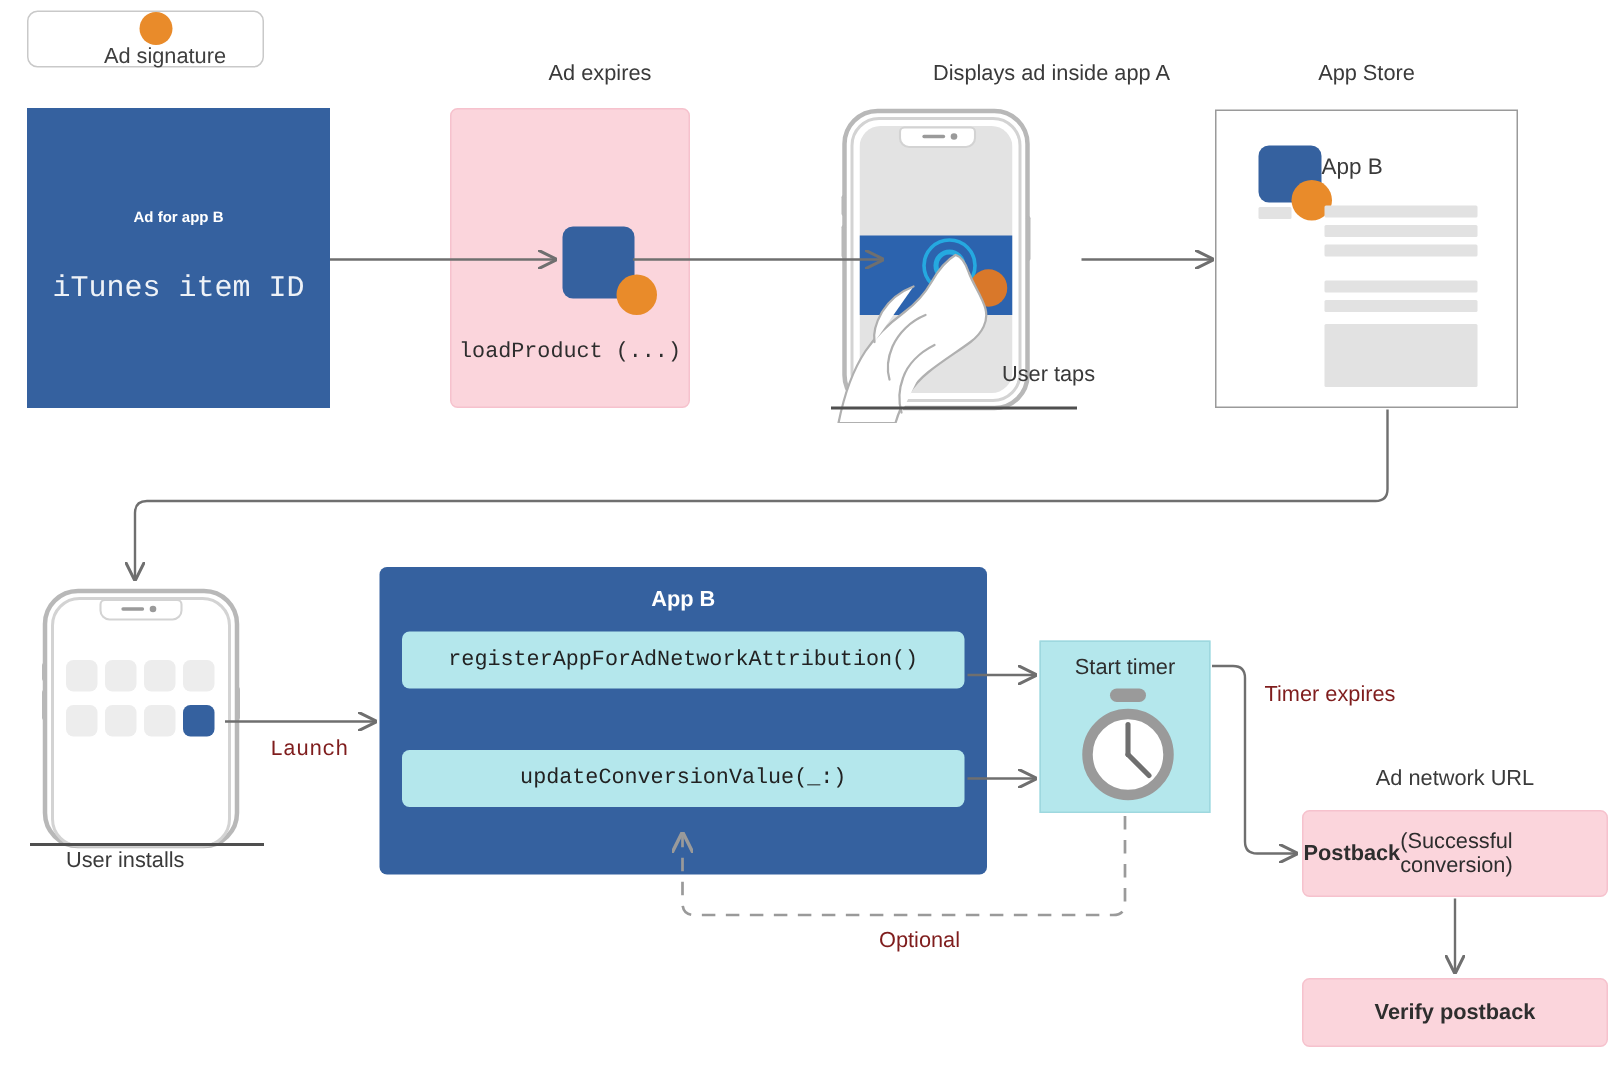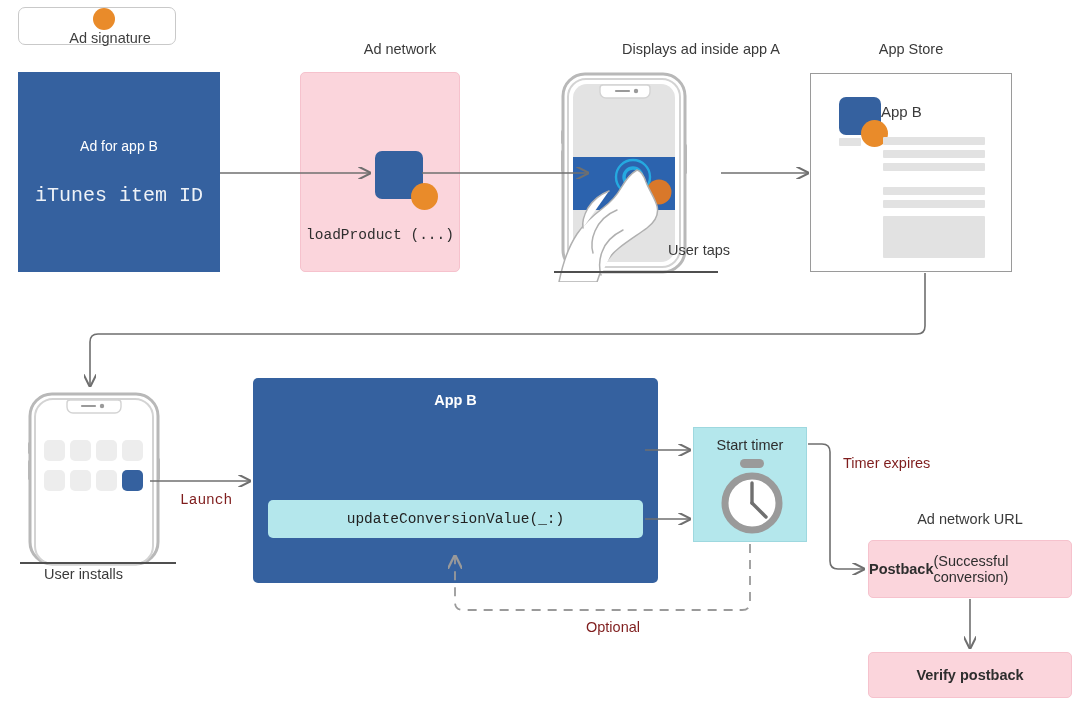--- a/index.html
+++ b/index.html
@@ -59,22 +59,22 @@
     width: 202px; height: 200px;
     background: #35619F;
     display: flex;
     flex-direction: column;
     align-items: center;
     justify-content: center;
     box-sizing: border-box;
   }
   #ad-box .t1 {
     color: #fff;
-    font-size: 14px;
-    font-weight: normal;
+    font-size: 10px;
+    font-weight: bold;
     margin-bottom: 30px;
   }
   #ad-box .t2 {
     color: #eef2f7;
     font-size: 20px;
     font-family: "Liberation Mono", monospace;
   }
 
   
   #adnet-box {
@@ -221,21 +221,21 @@
 </head>
 <body>
 
 <div id="stage">
 
   <div class="abs" id="legend">
     <span class="dot"></span>
     <span class="lbl">Ad signature</span>
   </div>
 
-  <div class="abs caption" style="left:300px; top:41px; width:200px;">Ad network</div>
+  <div class="abs caption" style="left:300px; top:41px; width:200px;">Ad expires</div>
   <div class="abs caption" style="left:546px; top:41px; width:310px;">Displays ad inside app A</div>
   <div class="abs caption" style="left:810px; top:41px; width:202px;">App Store</div>
 
   <div class="abs" id="ad-box">
     <div class="t1">Ad for app B</div>
     <div class="t2">iTunes item ID</div>
   </div>
 
   <div class="abs" id="adnet-box">
     <div class="app-tile" style="left:74px; top:78px; width:48px; height:48px;"></div>
@@ -322,20 +322,21 @@
       <rect x="104" y="80" width="21" height="21" rx="5" fill="#35619F"></rect>
 
       <line x1="2" y1="173" x2="158" y2="173" stroke="#4f4f4f" stroke-width="2"></line>
     </svg>
   </div>
   <div class="abs under-label" style="left:44px; top:566px;">User installs</div>
   <div class="abs edge-label" style="left:180px; top:492px;font-family:Liberation Mono, monospace;">Launch</div>
 
   <div class="abs" id="appb-box">
     <div class="title">App B</div>
+    <div class="api-pill" id="pill-register">registerAppForAdNetworkAttribution()</div>
     <div class="api-pill" id="pill-update">updateConversionValue(_:)</div>
   </div>
 
   <div class="abs" id="timer-box">
     <div class="tlabel">Start timer</div>
     <svg style="position:absolute; left:23px; top:30px;" width="70" height="78" viewBox="0 0 70 78">
       <rect x="23" y="1" width="24" height="9" rx="4.5" fill="#9a9a9a"></rect>
       <circle cx="35" cy="45" r="27" fill="#ffffff" stroke="#9a9a9a" stroke-width="7"></circle>
       <line x1="35" y1="45" x2="35" y2="25" stroke="#6f6f6f" stroke-width="3.4" stroke-linecap="round"></line>
       <line x1="35" y1="45" x2="49" y2="59" stroke="#6f6f6f" stroke-width="3.4" stroke-linecap="round"></line>

